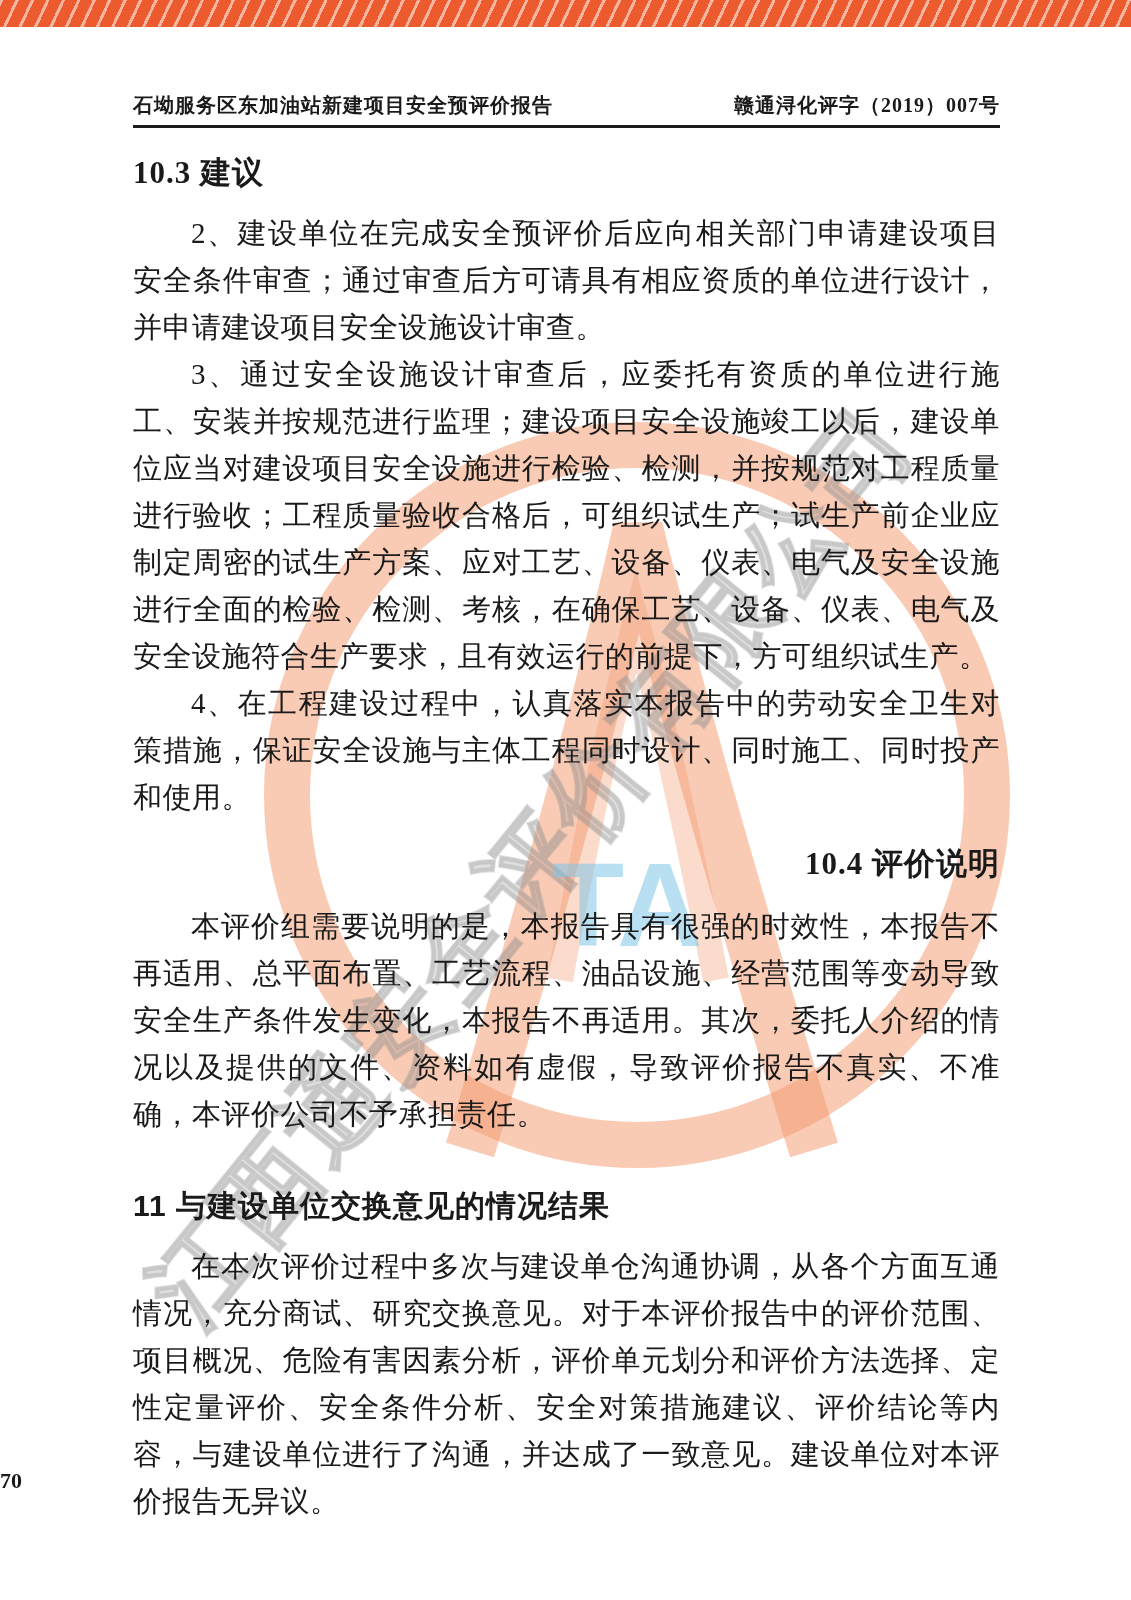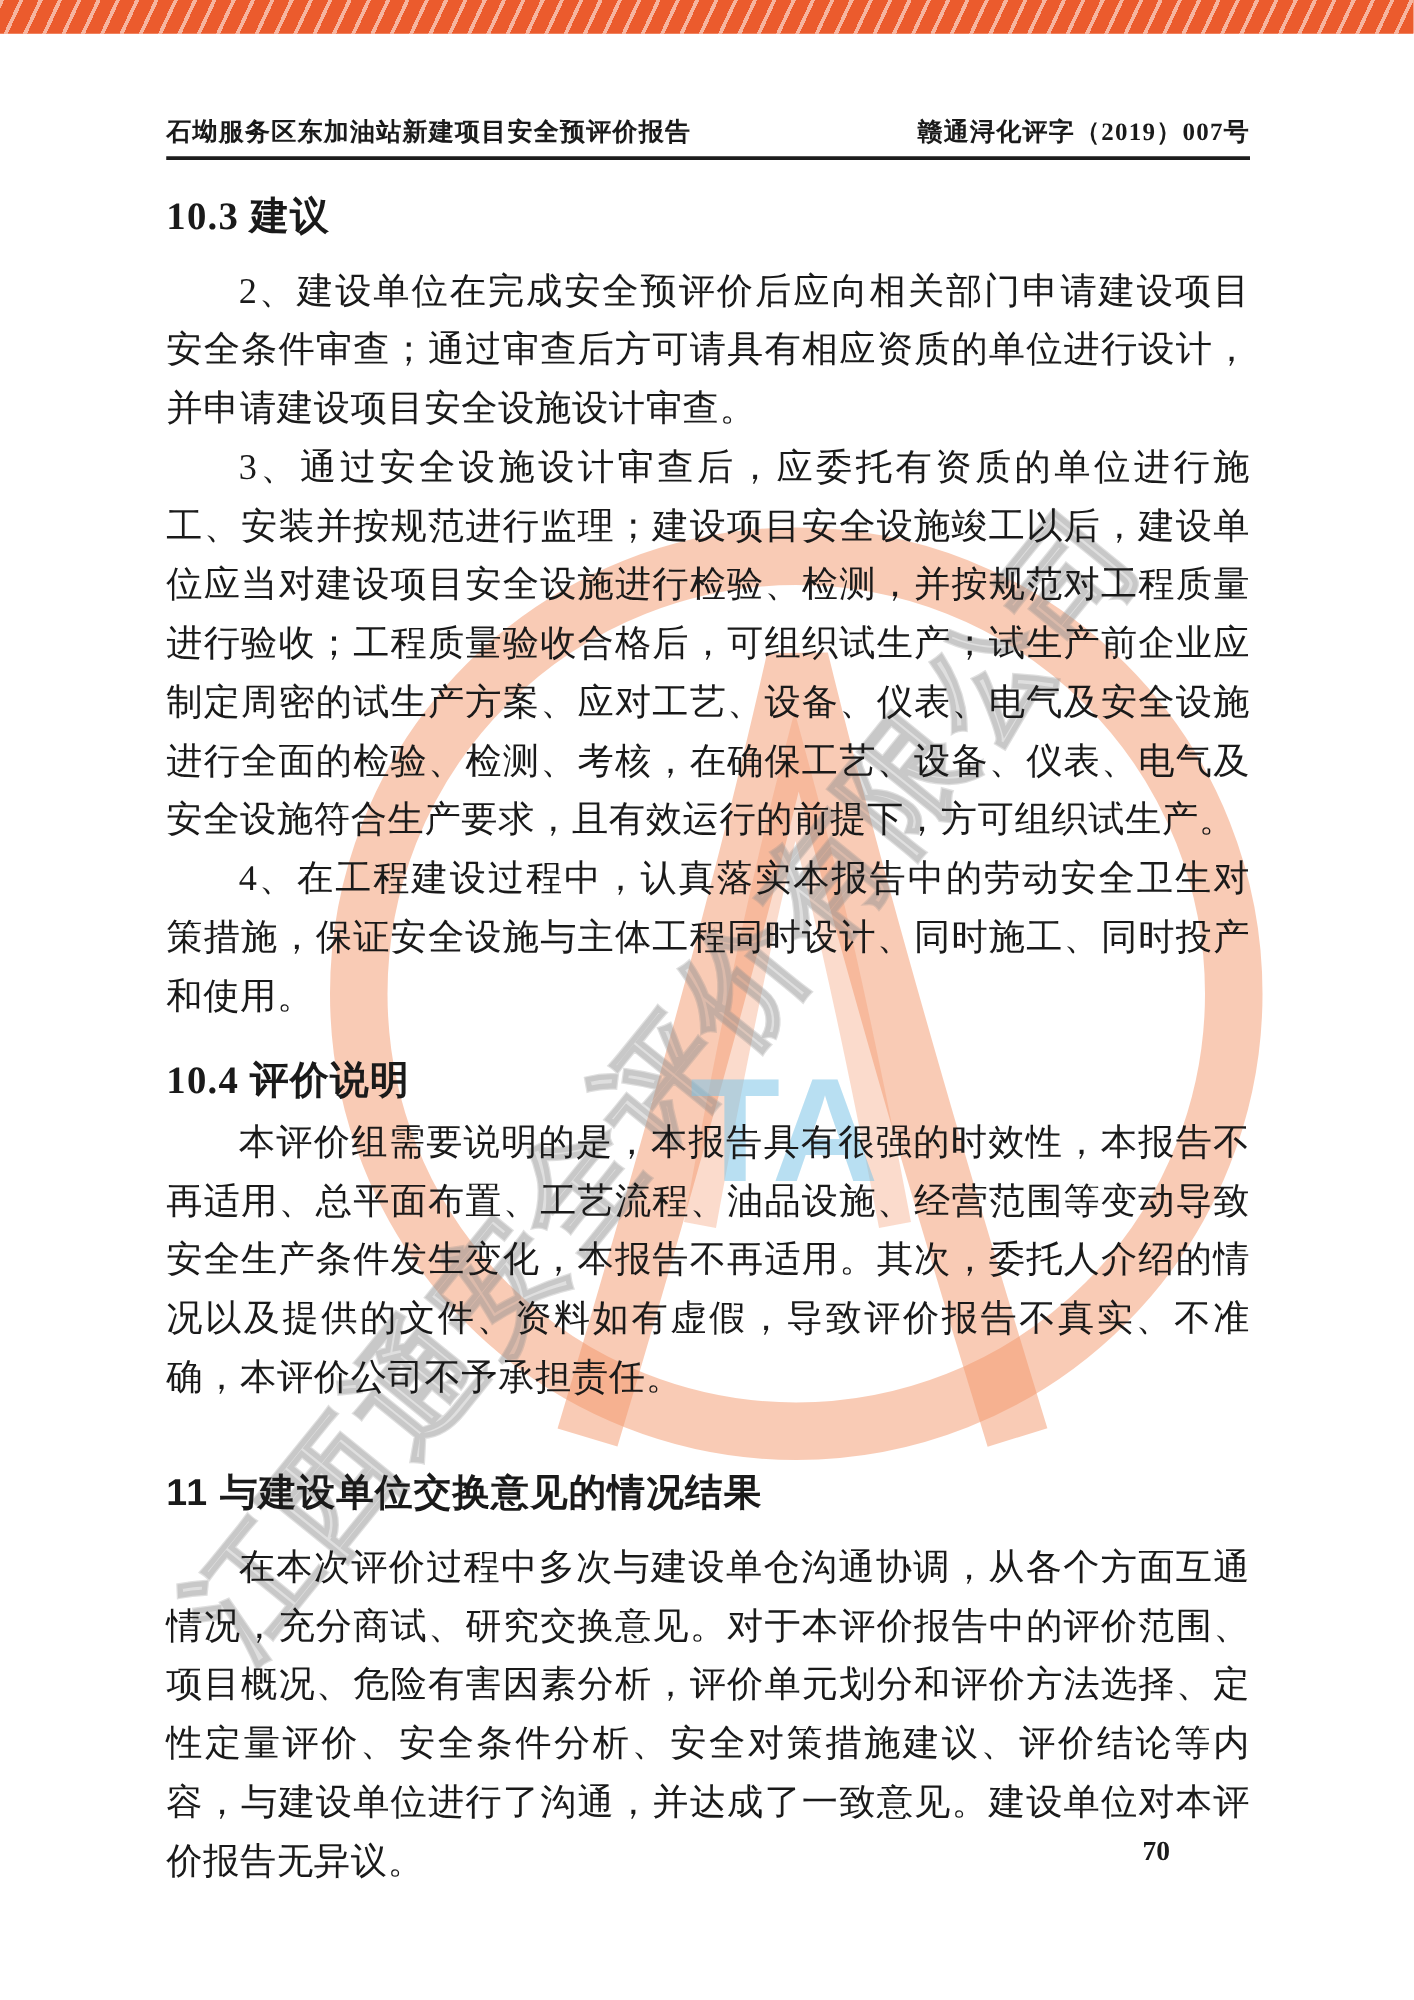--- a/index.html
+++ b/index.html
@@ -52,35 +52,35 @@
   .header-row{
     display:flex;justify-content:space-between;align-items:flex-end;
     padding-top:92px;font-size:20px;letter-spacing:1px;font-weight:bold;
   }
   .header-rule{border-top:3px solid #1c1c1c;margin-top:6px;}
 
   .h-serif{
     font-size:31px;font-weight:bold;
     margin:24px 0 16px 0;letter-spacing:1px;
   }
-  .h-serif.second{margin-top:22px;margin-bottom:6px;}
+  .h-serif.second{margin-top:22px;margin-bottom:18px;text-align:right;}
   .h-hei{
     font-family:Liberation Sans, sans-serif;
     font-size:30px;font-weight:bold;
     margin:48px 0 16px 0;letter-spacing:1px;
   }
   p.body-par{
     font-size:29px;line-height:47px;margin:0;
     text-align:justify;text-align-last:left;
     text-indent:2em;letter-spacing:0.5px;
   }
 
   .footer{
     position:absolute;left:0;width:936px;top:1468px;z-index:1;
-    text-align:right;font-size:22px;font-weight:bold;
+    text-align:left;font-size:22px;font-weight:bold;
   }
 </style>
 </head>
 <body>
 
 <div class="page">
 
   <div class="top-banner"></div>
 
   <div class="watermark">

